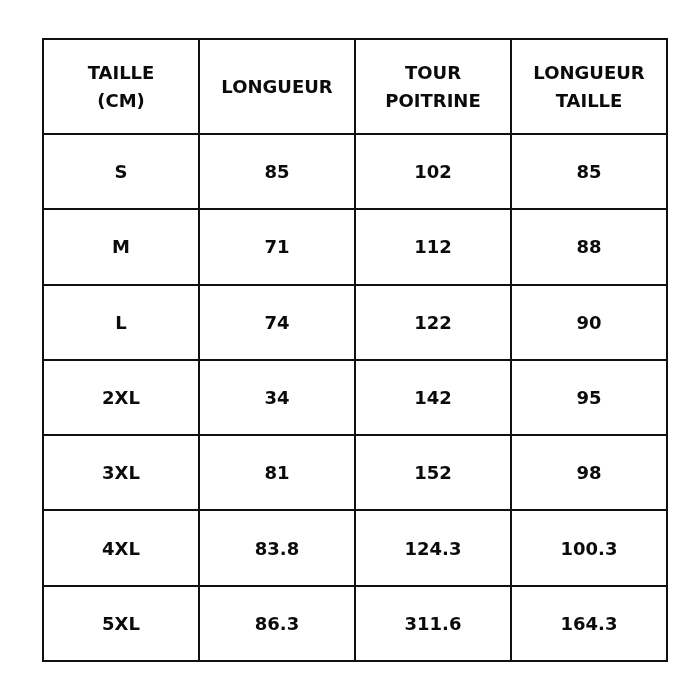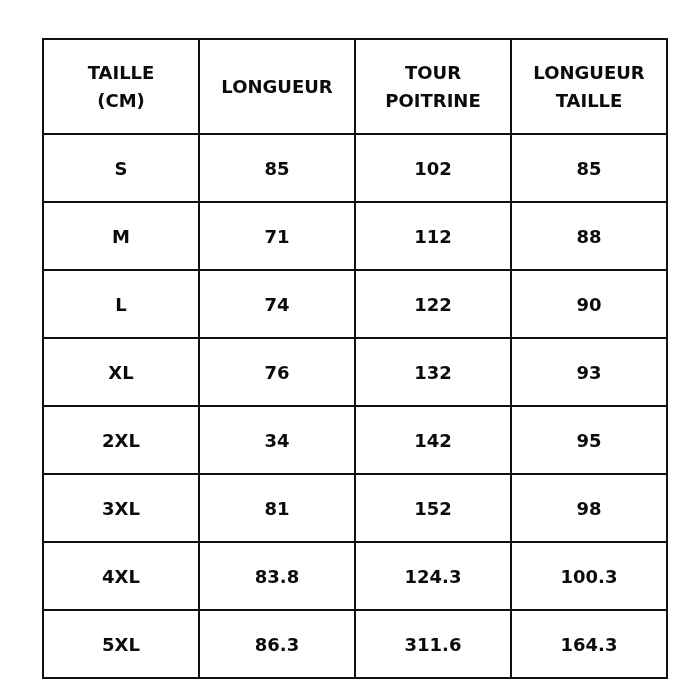--- a/index.html
+++ b/index.html
@@ -60,26 +60,20 @@
       <td>112</td>
       <td>88</td>
     </tr>
     <tr>
       <td>L</td>
       <td>74</td>
       <td>122</td>
       <td>90</td>
     </tr>
     <tr>
-      <td>XL</td>
-      <td>76</td>
-      <td>132</td>
-      <td>93</td>
-    </tr>
-    <tr>
       <td>2XL</td>
       <td>34</td>
       <td>142</td>
       <td>95</td>
     </tr>
     <tr>
       <td>3XL</td>
       <td>81</td>
       <td>152</td>
       <td class="top-align">98</td>

